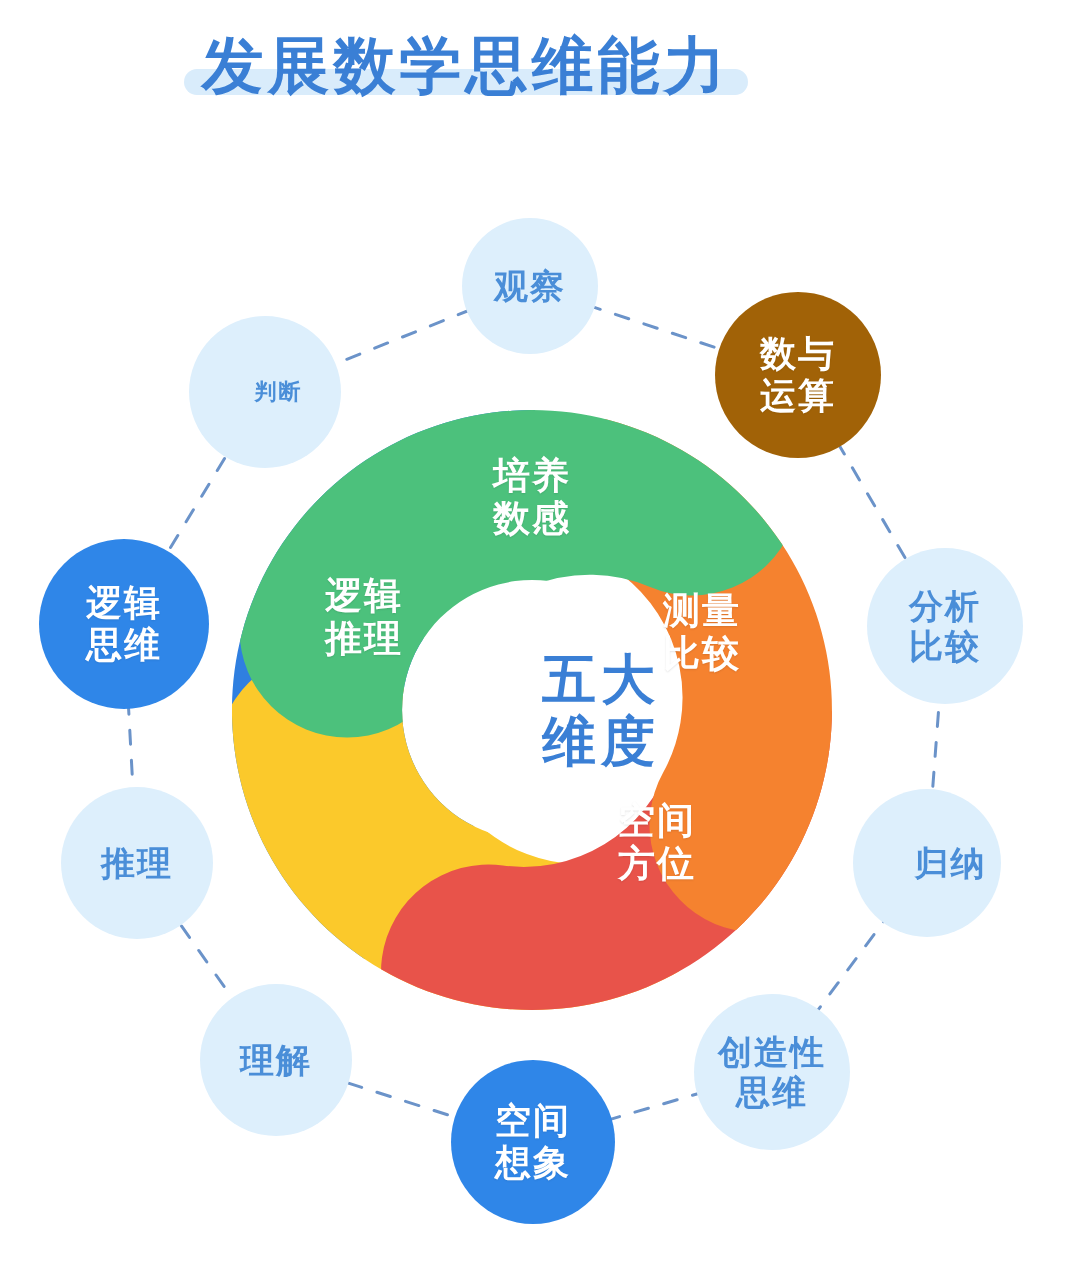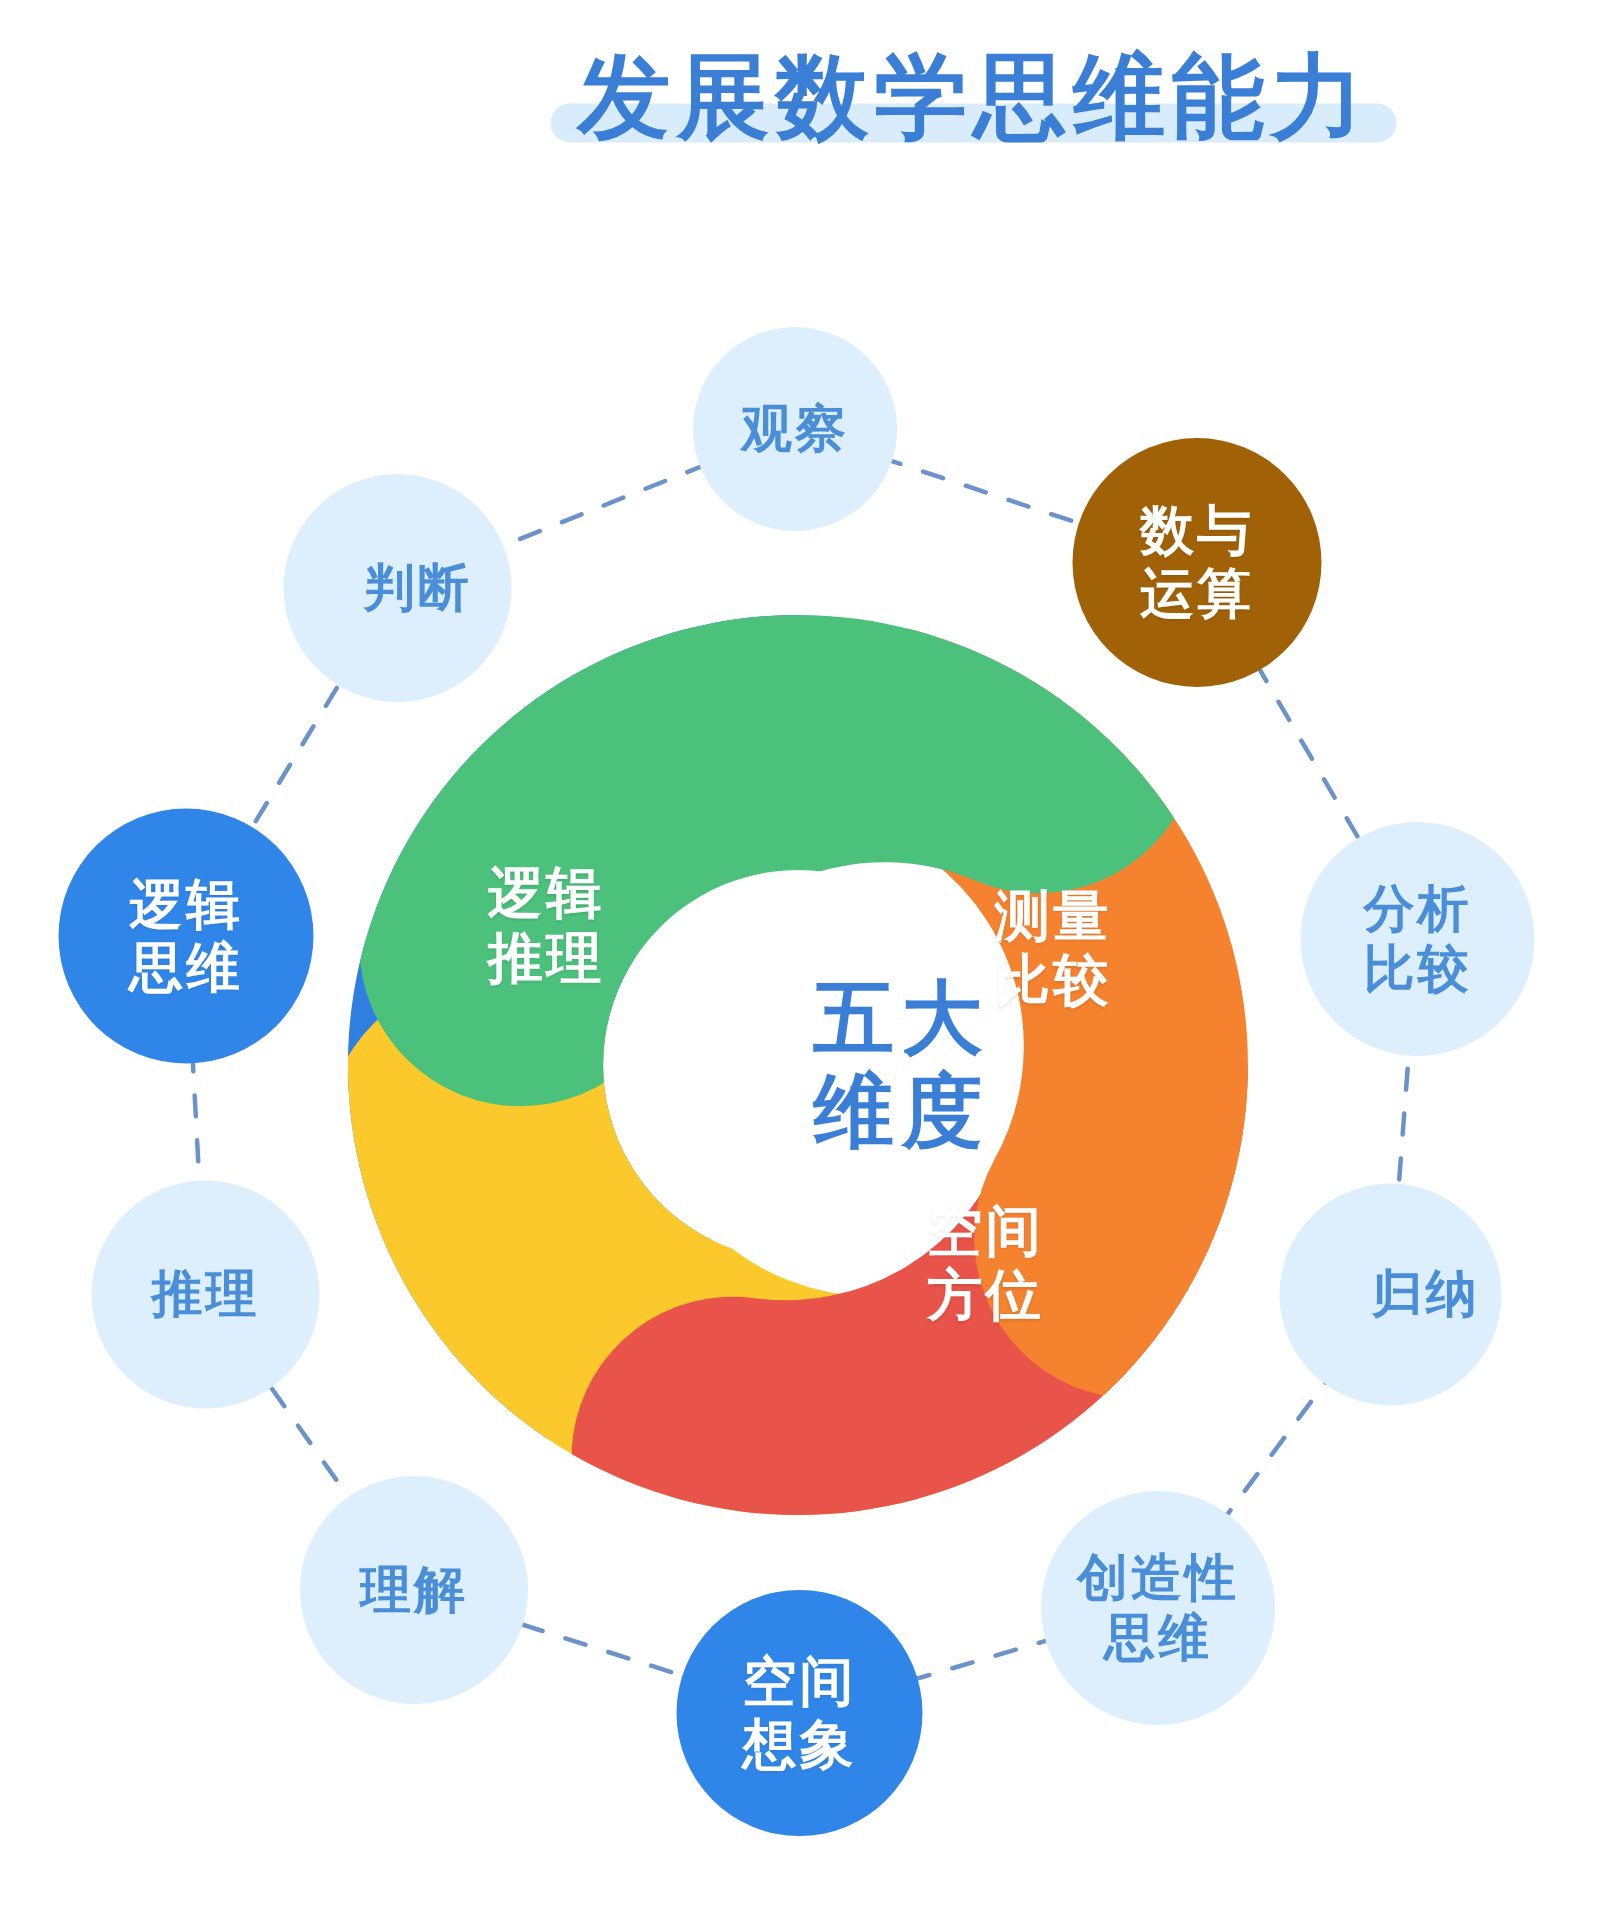--- a/index.html
+++ b/index.html
@@ -15,21 +15,21 @@
     font-family: "Liberation Sans", "DejaVu Sans", sans-serif;
     background: linear-gradient(180deg, #fbfdff 0%, #ffffff 40%, #fcfeff 100%);
   }
 
   
   #title-wrap {
     position: absolute;
     left: 0;
     top: 30px;
     width: 931px;
-    text-align: right;
+    text-align: center;
   }
   #title-inner {
     display: inline-block;
     position: relative;
     padding: 0 18px;
   }
   #title-highlight {
     position: absolute;
     left: 0;
     right: 0;
@@ -186,20 +186,22 @@
         <path fill="none" stroke="#fbc92b" stroke-width="215" stroke-linecap="round" d="M 92.5 349.0 A 262.5 262.5 0 0 0 339.8 561.6"></path>
 
         <path fill="none" stroke="#e8534a" stroke-width="215" stroke-linecap="round" d="M 256.5 562.0 A 262.5 262.5 0 0 0 539.0 390.0"></path>
 
         <path fill="none" stroke="#f5822f" stroke-width="215" stroke-linecap="round" d="M 455.0 79.0 A 262.5 262.5 0 0 1 525.0 415.0"></path>
 
         <path fill="none" stroke="#4cc17c" stroke-width="215" stroke-linecap="round" d="M 115.0 220.0 A 262.5 262.5 0 0 1 460.0 78.0"></path>
       </g>
     </svg>
 
+    <div class="seg-label" id="seg-label-0">培养
+数感</div>
     <div class="seg-label" id="seg-label-1">测量
 比较</div>
     <div class="seg-label" id="seg-label-2">空间
 方位</div>
     <div class="seg-label" id="seg-label-4">逻辑
 推理</div>
 
     <div id="donut-center">
       <div id="center-label" style="color: rgb(58, 127, 213);">五大
 维度</div>
@@ -233,16 +235,16 @@
         <div class="node-label" style="font-size: 34px; color: rgb(74, 142, 216);">理解</div>
       </div>
       <div class="node light" style="left: 61px; top: 627px; width: 152px; height: 152px; background: rgb(221, 239, 252);">
         <div class="node-label" style="font-size: 34px; color: rgb(74, 142, 216);">推理</div>
       </div>
       <div class="node solid" style="left: 39px; top: 379px; width: 170px; height: 170px; background: rgb(47, 134, 232);">
         <div class="node-label" style="font-size: 36px; color: rgb(255, 255, 255);">逻辑
 思维</div>
       </div>
       <div class="node light" style="left: 189px; top: 156px; width: 152px; height: 152px; background: rgb(221, 239, 252);">
-        <div class="node-label" style="font-size: 34px; color: rgb(74, 142, 216); margin-left: 27px;">判断</div>
+        <div class="node-label" style="font-size: 22px; color: rgb(74, 142, 216); margin-left: 27px;">判断</div>
       </div>
     </div>
 </div>
 
 </body></html>

